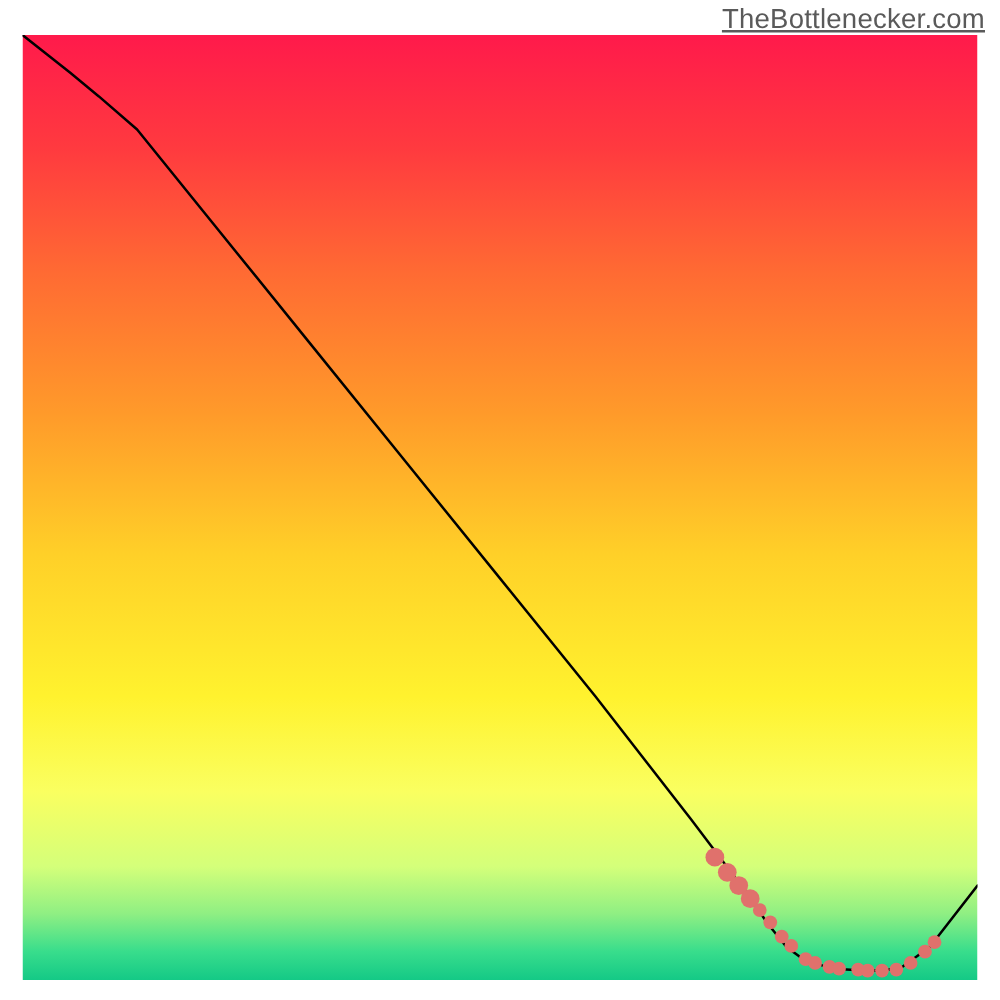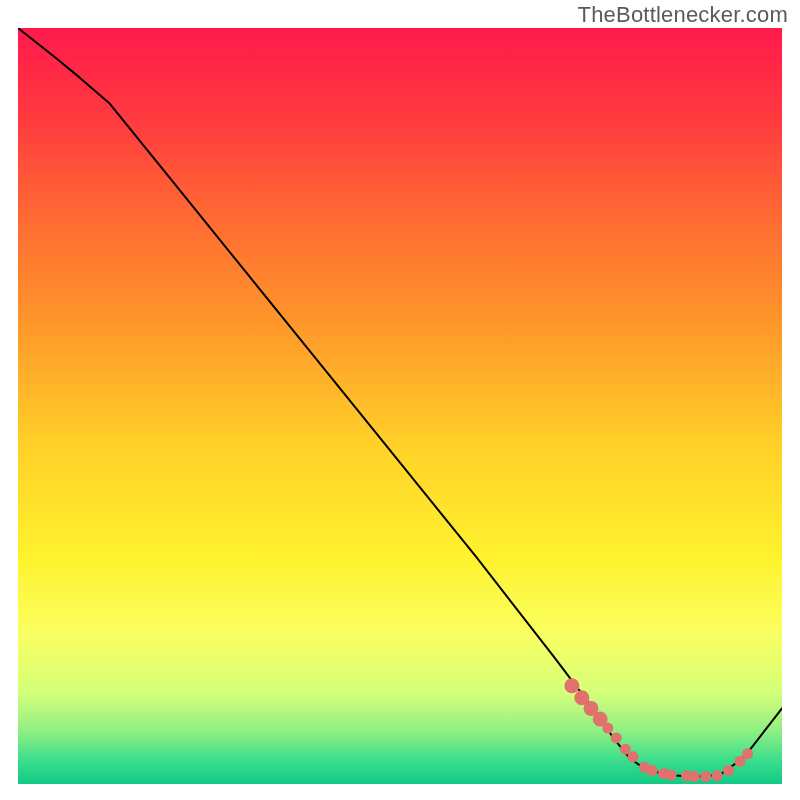--- a/index.html
+++ b/index.html
@@ -18,20 +18,21 @@
   }
   .watermark {
     position: absolute;
     top: 2px;
     right: 12px;
     font-size: 22px;
     color: #5a5a5a;
     font-weight: 500;
     letter-spacing: 0.2px;
     z-index: 10;
+    text-decoration: underline;
   }
   .plot {
     position: absolute;
     left: 18px;
     top: 28px;
     width: 764px;
     height: 756px;
     box-sizing: border-box;
   }
   svg { display: block; }

